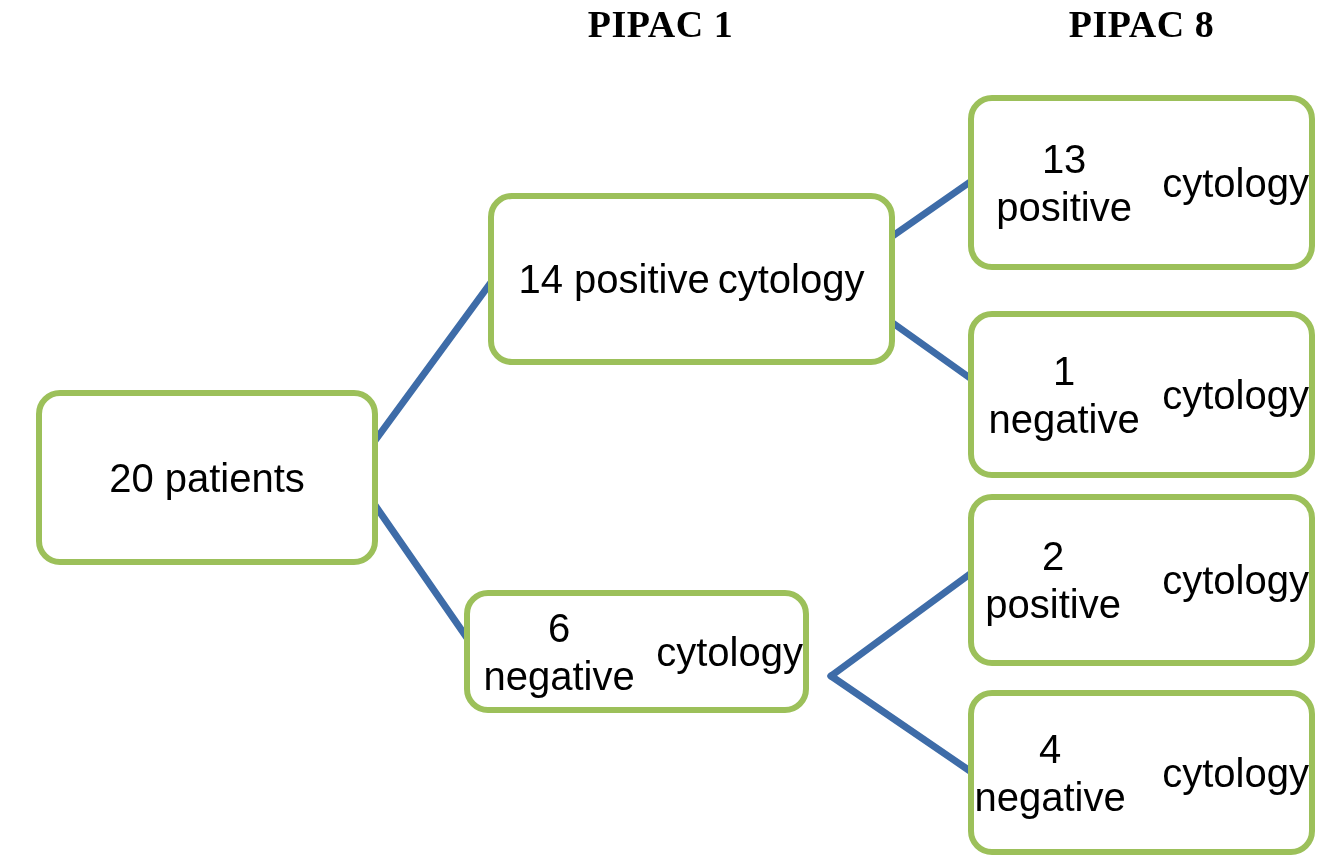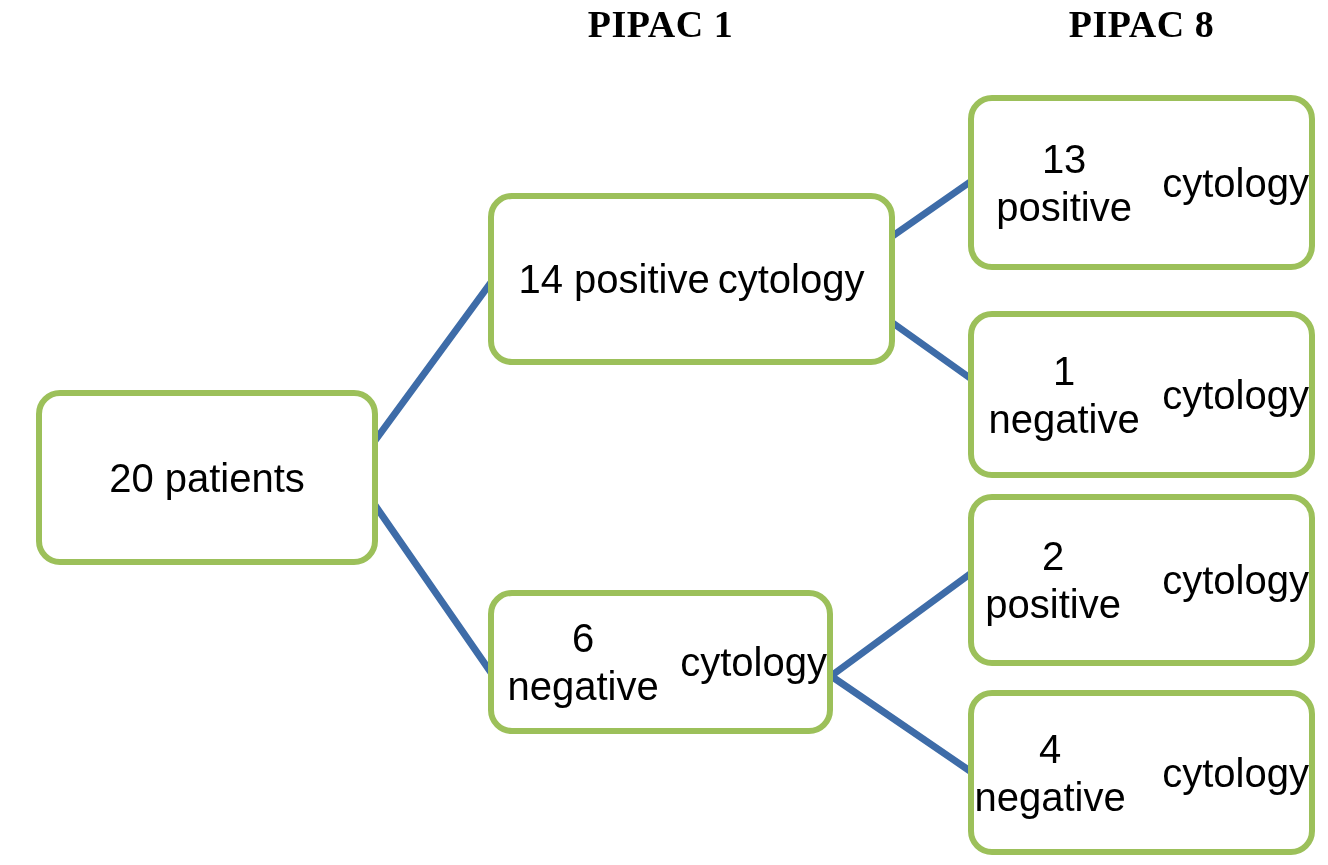--- a/index.html
+++ b/index.html
@@ -52,21 +52,21 @@
     align-items: center;
     justify-content: center;
     text-align: center;
     font-size: 40px;
     line-height: 48px;
     gap: 8px;
   }
   .node .line { display: block; }
   .node-patients      { left: 12px;  top: 390px; width: 342px; height: 175px; margin-left: 24px; }
   .node-p1-positive   { left: 488px; top: 193px; width: 407px; height: 172px; }
-  .node-p1-negative   { left: 488px; top: 590px; width: 345px; height: 144px; }
+  .node-p1-negative   { left: 464px; top: 590px; width: 345px; height: 123px; }
   .node-p3-pos-pos    { left: 968px; top: 95px;  width: 347px; height: 175px; }
   .node-p3-pos-neg    { left: 968px; top: 295px; width: 347px; height: 167px; margin-top: 16px; }
   .node-p3-neg-pos    { left: 968px; top: 488px; width: 347px; height: 172px; gap: 30px; margin-top: 6px; }
   .node-p3-neg-neg    { left: 968px; top: 690px; width: 347px; height: 165px; gap: 36px; }
 </style>
 </head>
 <body>
 
 <div class="canvas">
 

